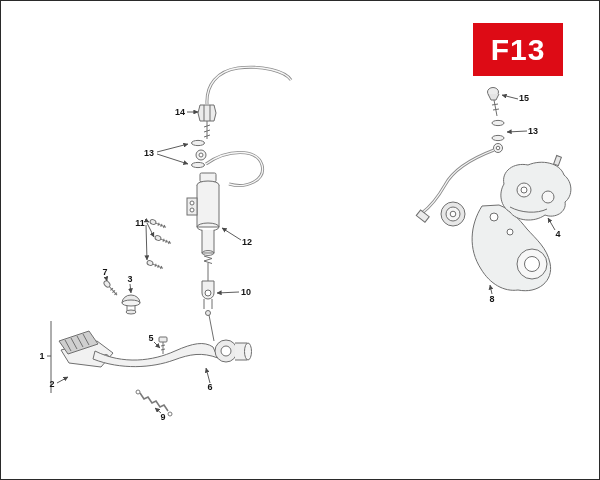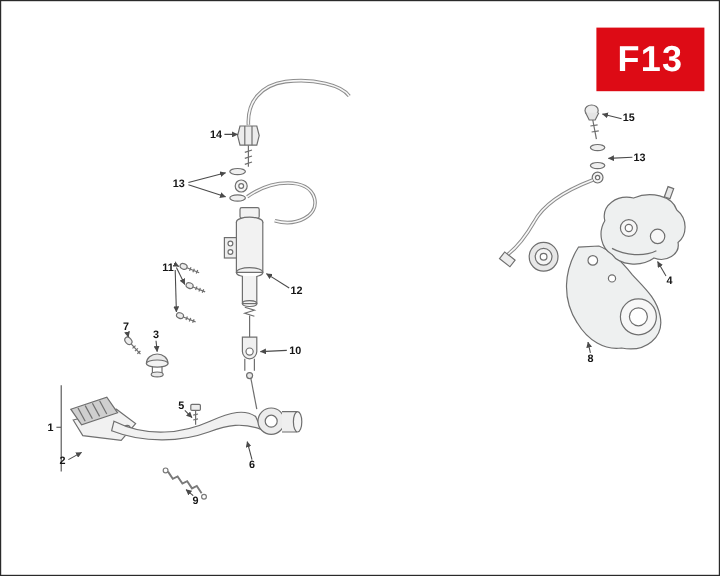--- a/index.html
+++ b/index.html
@@ -2,21 +2,21 @@
 <html><head>
 <meta charset="utf-8">
 <style>
   * { margin: 0; padding: 0; box-sizing: border-box; }
   html, body { width: 600px; height: 480px; background: #ffffff; font-family: "Liberation Sans", sans-serif; }
   .page {
     position: relative; width: 600px; height: 480px;
     background: #ffffff; border: 1px solid #2a2a2a; overflow: hidden;
   }
   .code-box {
-    position: absolute; left: 496px; top: 22px; width: 90px; height: 53px;
+    position: absolute; left: 472px; top: 22px; width: 90px; height: 53px;
     background: #dd0b15; display: flex; align-items: center; justify-content: center;
   }
   .code-box span {
     color: #ffffff; font-size: 30px; font-weight: bold; letter-spacing: 1px;
     font-family: "Liberation Sans", sans-serif;
   }
   svg.diagram { position: absolute; left: 0; top: 0; }
   svg.diagram text {
     font-family: "Liberation Sans", sans-serif;
     font-size: 9px; font-weight: bold; fill: #151515;

